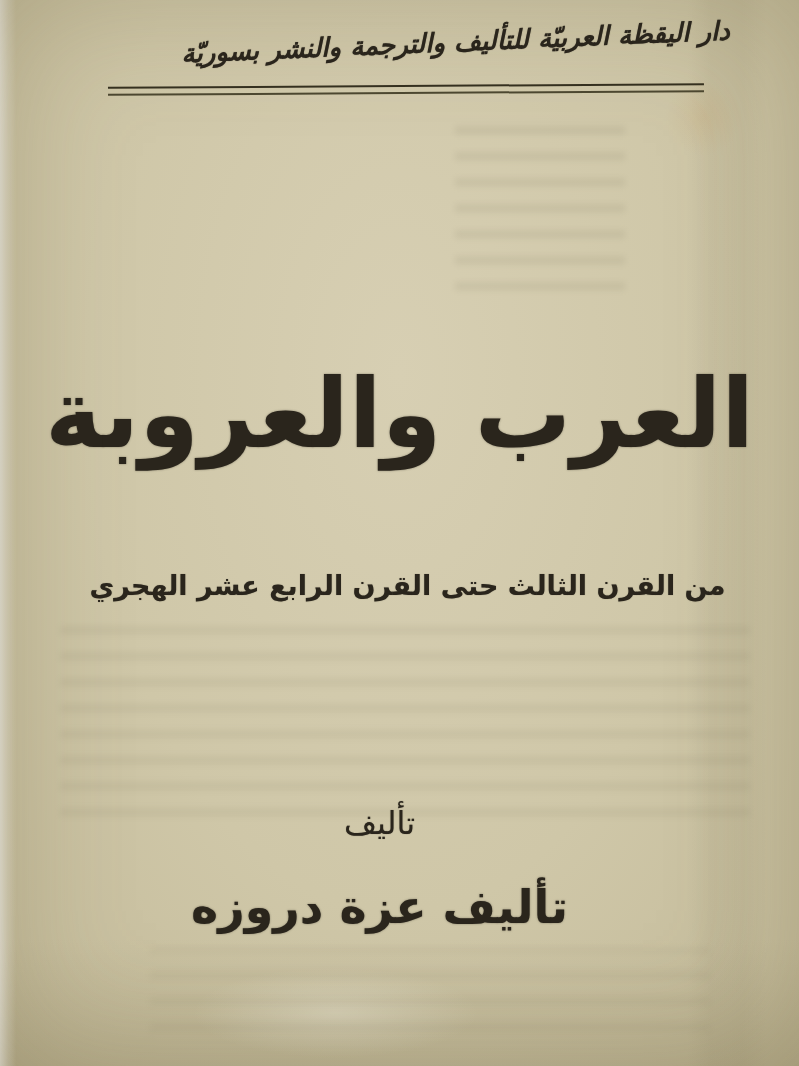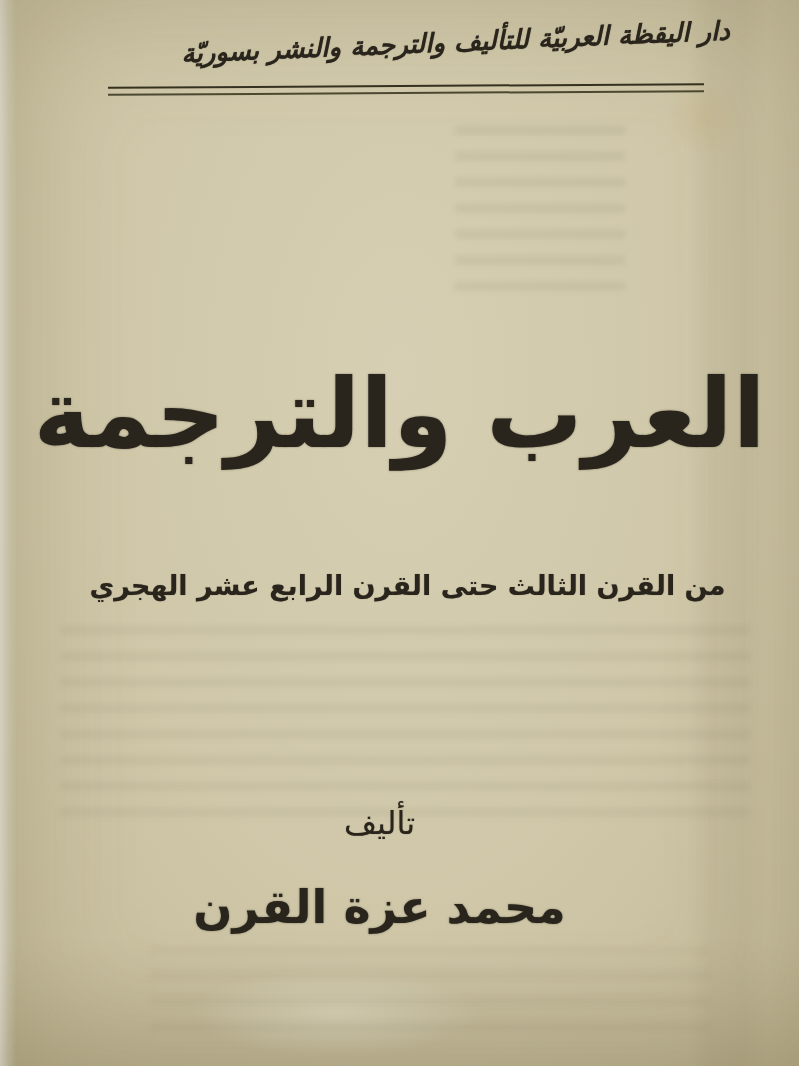--- a/index.html
+++ b/index.html
@@ -147,21 +147,21 @@
 <div class="page">
 
   <div class="ghost ghost-upper"></div>
   <div class="ghost ghost-middle"></div>
   <div class="ghost ghost-lower"></div>
 
   <div class="publisher">دار اليقظة العربيّة للتأليف والترجمة والنشر بسوريّة</div>
 
   <div class="header-rule"></div>
 
-  <div class="book-title">العرب والترجمة</div>
+  <div class="book-title">العرب والعروبة</div>
 
   <div class="book-subtitle">من القرن الثالث حتى القرن الرابع عشر الهجري</div>
 
   <div class="byline-label">تأليف</div>
 
-  <div class="author-name">محمد عزة القرن</div>
+  <div class="author-name">تأليف عزة دروزه</div>
 
 </div>
 
 </body></html>

